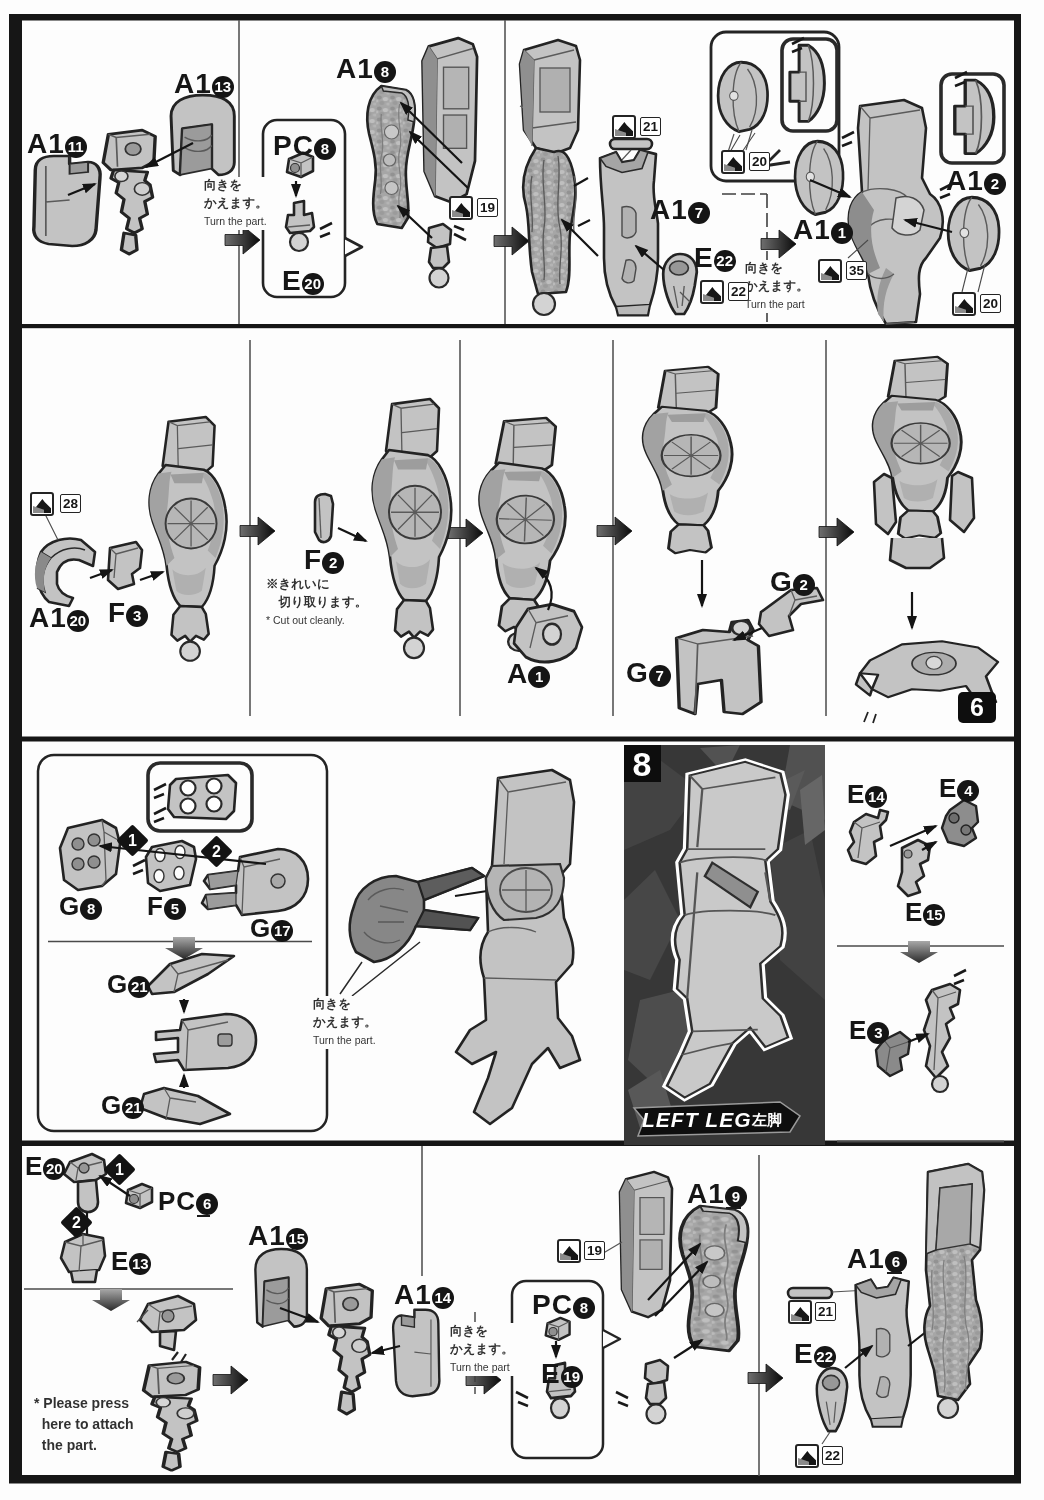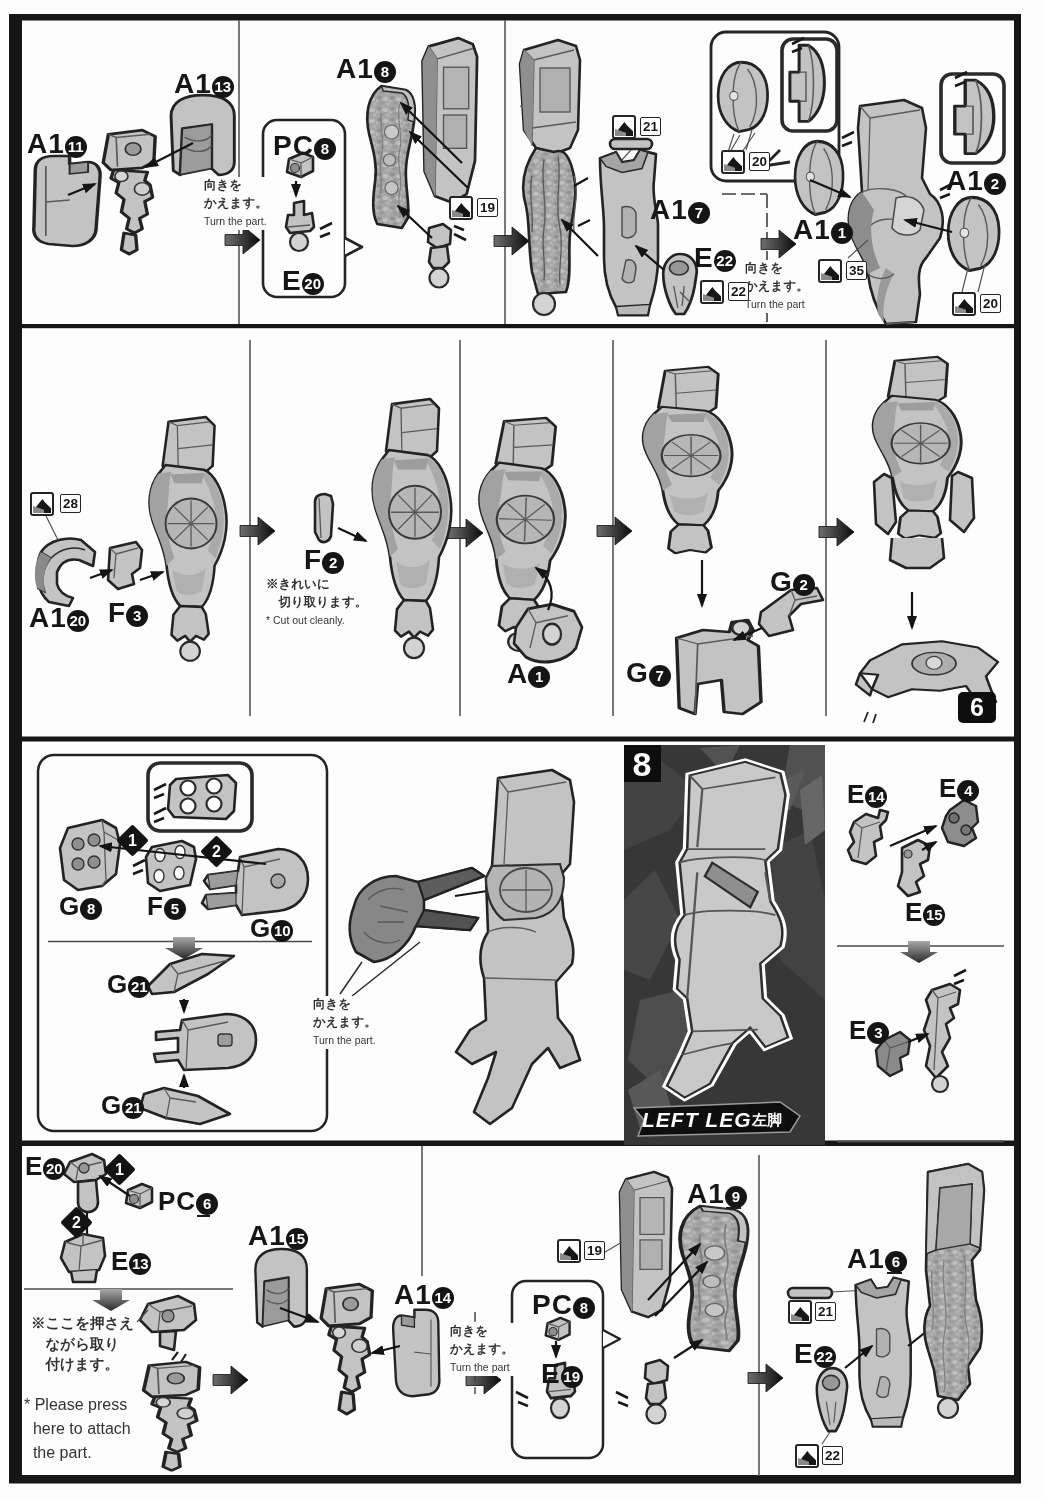--- a/index.html
+++ b/index.html
@@ -544,21 +544,21 @@
 <div class="lbl" style="left:108px;top:599px">F<span class="n">3</span></div>
 <div class="lbl" style="left:304px;top:546px">F<span class="n">2</span></div>
 <div class="jp" style="left:266px;top:576px">※きれいに<br>　切り取ります。<span class="en"><br>* Cut out cleanly.</span></div>
 <div class="lbl" style="left:507px;top:660px">A<span class="n">1</span></div>
 <div class="lbl" style="left:626px;top:659px">G<span class="n">7</span></div>
 <div class="lbl" style="left:770px;top:568px">G<span class="n">2</span></div>
 <div class="b6" style="left:958px;top:692px">6</div>
 
 <div class="lbl" style="left:59px;top:893px;font-size:26px">G<span class="n">8</span></div>
 <div class="lbl" style="left:147px;top:893px;font-size:26px">F<span class="n">5</span></div>
-<div class="lbl" style="left:250px;top:915px;font-size:26px">G<span class="n">10</span></div>
+<div class="lbl" style="left:250px;top:915px;font-size:26px">G<span class="n">17</span></div>
 <div class="lbl" style="left:107px;top:971px;font-size:26px">G<span class="n">21</span></div>
 <div class="lbl" style="left:101px;top:1092px;font-size:26px">G<span class="n">21</span></div>
 <div class="jp" style="left:313px;top:996px">向きを<br>かえます。<span class="en"><br>Turn the part.</span></div>
 <div class="dm" style="left:121px;top:829px">
       <span>1</span>
     </div>
 <div class="dm" style="left:205px;top:840px">
       <span>2</span>
     </div>
 <div class="lbl" style="left:847px;top:781px;font-size:26px">E<span class="n">14</span></div>
@@ -569,22 +569,21 @@
 <div class="lbl" style="left:25px;top:1153px;font-size:26px">E<span class="n">20</span></div>
 <div class="lbl" style="left:158px;top:1188px;font-size:26px">PC<span class="n">6</span></div>
 <div class="ul" style="left:197px;top:1215px;width:13px"></div>
 <div class="lbl" style="left:111px;top:1248px;font-size:26px">E<span class="n">13</span></div>
 <div class="dm" style="left:108px;top:1158px">
       <span>1</span>
     </div>
 <div class="dm" style="left:65px;top:1211px">
       <span>2</span>
     </div>
-<div class="jp" style="left:31px;top:1313px;font-size:14.5px">※ここを押さえ<br>　ながら取り<br>　付けます。</div>
-<div class="jp" style="left:24px;top:1393px;font-weight:400;font-size:16px;line-height:1.5">* Please press<br>&nbsp;&nbsp;here to attach<br>&nbsp;&nbsp;the part.</div>
+<div class="jp" style="left:34px;top:1393px;font-weight:700;font-size:14px;line-height:1.5">* Please press<br>&nbsp;&nbsp;here to attach<br>&nbsp;&nbsp;the part.</div>
 <div class="lbl" style="left:248px;top:1222px">A1<span class="n">15</span></div>
 <div class="lbl" style="left:394px;top:1281px">A1<span class="n">14</span></div>
 <div class="jp" style="left:450px;top:1323px">向きを<br>かえます。<span class="en"><br>Turn the part</span></div>
 <div class="lbl" style="left:687px;top:1180px">A1<span class="n">9</span></div>
 <div class="ul" style="left:726px;top:1207px;width:15px"></div>
 <div class="ci" style="left:557px;top:1239px">
       <i></i>
       <b></b>
     </div>
     <div class="nb" style="left:584px;top:1241px">19</div>

